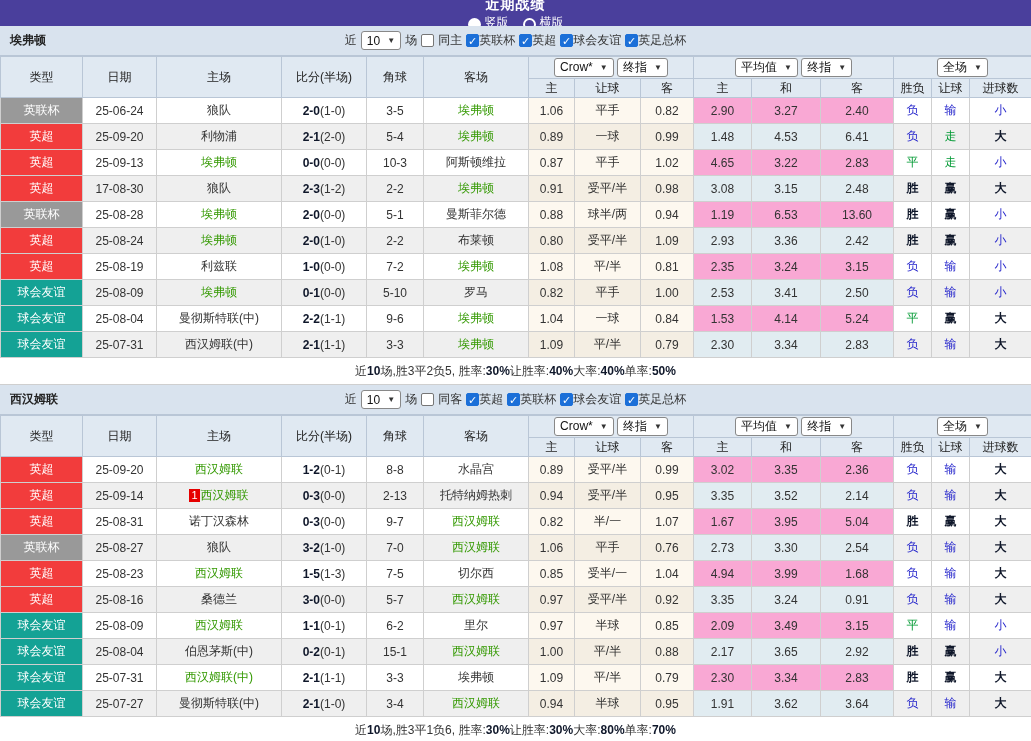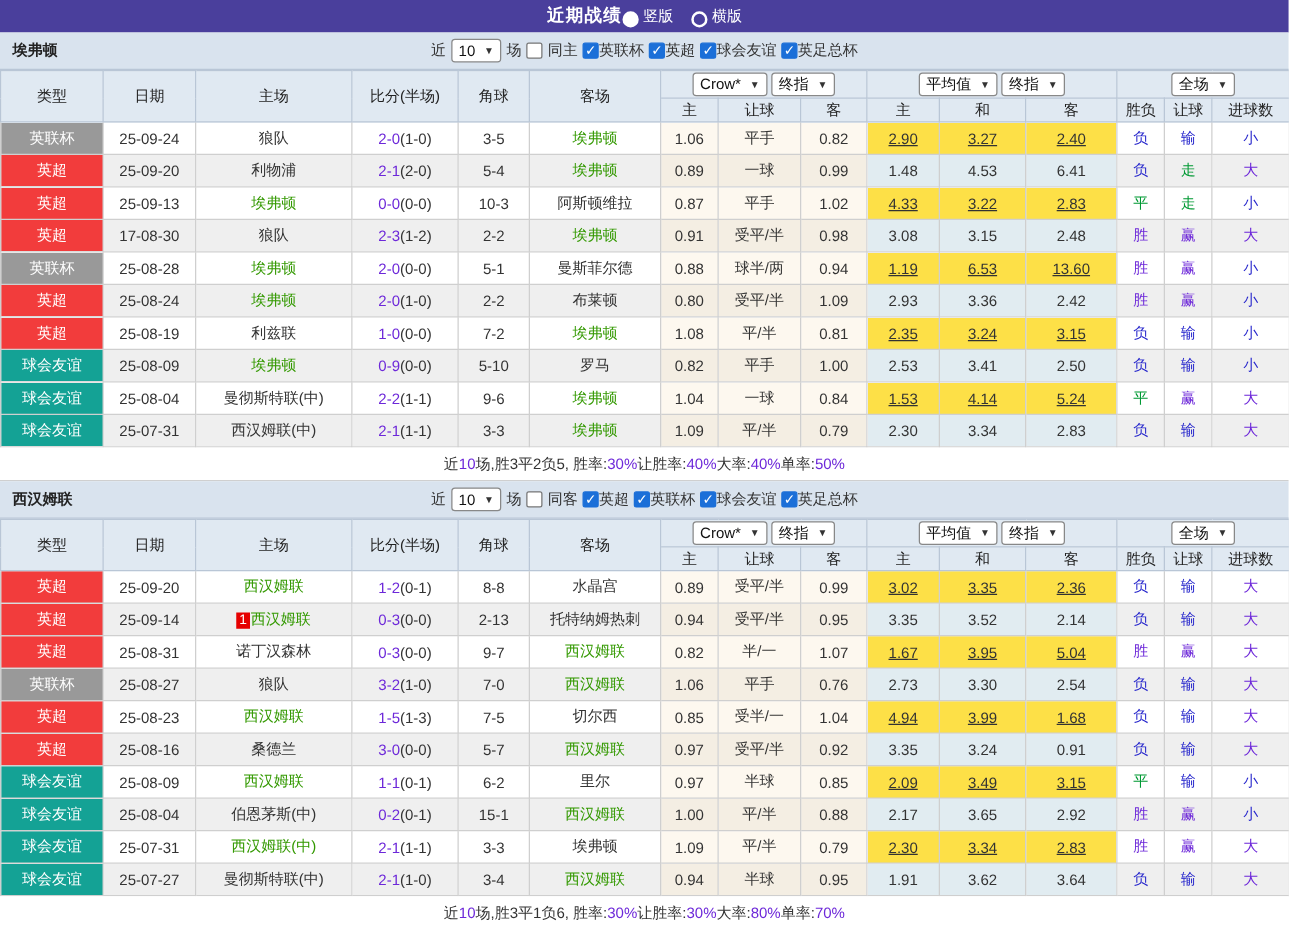--- a/index.html
+++ b/index.html
@@ -5,21 +5,21 @@
   * { box-sizing: border-box; }
   html,body { margin:0; padding:0; background:#fff; }
   body {
     width:1031px;
     font-family:"Liberation Sans","DejaVu Sans",sans-serif;
     font-size:12px; color:#333;
   }
   
   .topbar {
     height:26px; background:#4a3f9c; color:#fff;
-    display:flex; align-items:center; justify-content:center; gap:0;
+    display:flex; align-items:center; justify-content:center; gap:0;flex-direction:column;
   }
   .topbar .title { font-size:14px; font-weight:bold; letter-spacing:1px; }
   .radio-group { display:flex; align-items:center; gap:14px; font-size:12px; }
   .radio-opt { display:flex; align-items:flex-end; gap:4px; cursor:pointer; }
   .radio { width:13px; height:13px; border:2px solid #fff; border-radius:50%; display:inline-block; }
   .radio.on { background:#fff; }
   
   .controls {
     height:30px; background:#d9e3ee; border-bottom:1px solid #b9c6d6;
     display:flex; align-items:center; position:relative;
@@ -44,27 +44,27 @@
   thead th {
     background:#e0e9f2; border:1px solid #b9c6d6; font-weight:normal;
     color:#222; padding:0; height:19px;
   }
   thead tr.selrow th { height:22px; }
   tbody td { border:1px solid #cfcfcf; height:26px; padding:0 1px; overflow:hidden; white-space:nowrap; }
   tr.odd  { background:#ffffff; }
   tr.even { background:#efefef; }
   tr.odd  td.az { background:#fdf8ef; }
   tr.even td.az { background:#f4eee3; }
-  tr.odd  td.eu { background:#fde047;text-decoration:underline; }
+  tr.odd  td.eu { background:#f9a8d4; }
   tr.even td.eu { background:#e1ecf1; }
   td.type { color:#fff; }
   .t-red  { background:#f23c3c; }
   .t-gray { background:#999999; }
   .t-teal { background:#14a295; }
-  .c-r { color:#6d28d9; }
+  .c-r { color:#0f172a;font-weight:bold; }
   .c-g { color:#009933; }
   .c-b { color:#2626cc; }
   .hl  { color:#339900; }
   .half { color:#333;text-align:center; }
   .badge {
     display:inline-block; background:#e60000; color:#fff; font-size:11px;
     line-height:13px; padding:0 2px; margin-right:1px;
   }
   .summary {
     height:27px; display:flex; align-items:center; justify-content:center;
@@ -179,21 +179,21 @@
       <th>和</th>
       <th>客</th>
       <th>胜负</th>
       <th>让球</th>
       <th>进球数</th>
     </tr>
   </thead>
   <tbody>
       <tr class="odd">
         <td class="type t-gray">英联杯</td>
-        <td>25-09-24</td>
+        <td>25-06-24</td>
         <td><span class="">狼队</span></td>
         <td><span class="c-r">2-0</span><span class="half">(1-0)</span></td>
         <td>3-5</td>
         <td><span class="hl">埃弗顿</span></td>
         <td class="az">1.06</td>
         <td class="az">平手</td>
         <td class="az">0.82</td>
         <td class="eu">2.90</td>
         <td class="eu">3.27</td>
         <td class="eu">2.40</td>
@@ -221,21 +221,21 @@
       <tr class="odd">
         <td class="type t-red">英超</td>
         <td>25-09-13</td>
         <td><span class="hl">埃弗顿</span></td>
         <td><span class="c-r">0-0</span><span class="half">(0-0)</span></td>
         <td>10-3</td>
         <td><span class="">阿斯顿维拉</span></td>
         <td class="az">0.87</td>
         <td class="az">平手</td>
         <td class="az">1.02</td>
-        <td class="eu">4.33</td>
+        <td class="eu">4.65</td>
         <td class="eu">3.22</td>
         <td class="eu">2.83</td>
         <td class="c-g">平</td>
         <td class="c-g">走</td>
         <td class="c-b">小</td>
       </tr>
       <tr class="even">
         <td class="type t-red">英超</td>
         <td>17-08-30</td>
         <td><span class="">狼队</span></td>
@@ -300,21 +300,21 @@
         <td class="eu">3.24</td>
         <td class="eu">3.15</td>
         <td class="c-b">负</td>
         <td class="c-b">输</td>
         <td class="c-b">小</td>
       </tr>
       <tr class="even">
         <td class="type t-teal">球会友谊</td>
         <td>25-08-09</td>
         <td><span class="hl">埃弗顿</span></td>
-        <td><span class="c-r">0-9</span><span class="half">(0-0)</span></td>
+        <td><span class="c-r">0-1</span><span class="half">(0-0)</span></td>
         <td>5-10</td>
         <td><span class="">罗马</span></td>
         <td class="az">0.82</td>
         <td class="az">平手</td>
         <td class="az">1.00</td>
         <td class="eu">2.53</td>
         <td class="eu">3.41</td>
         <td class="eu">2.50</td>
         <td class="c-b">负</td>
         <td class="c-b">输</td>

